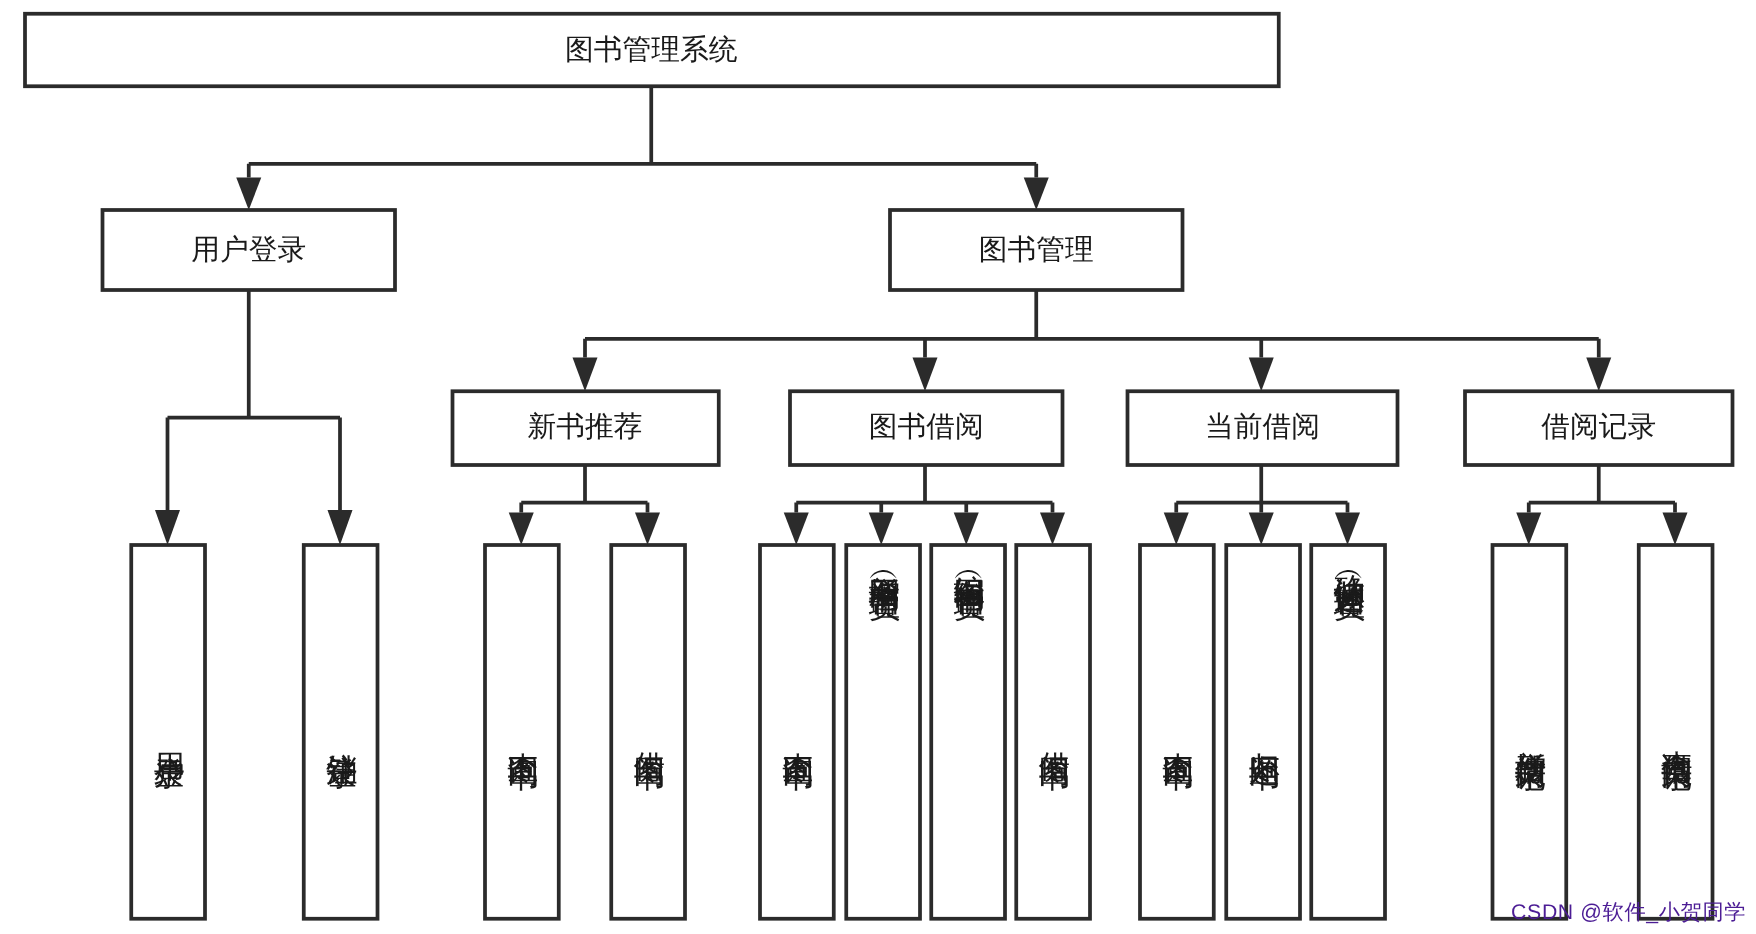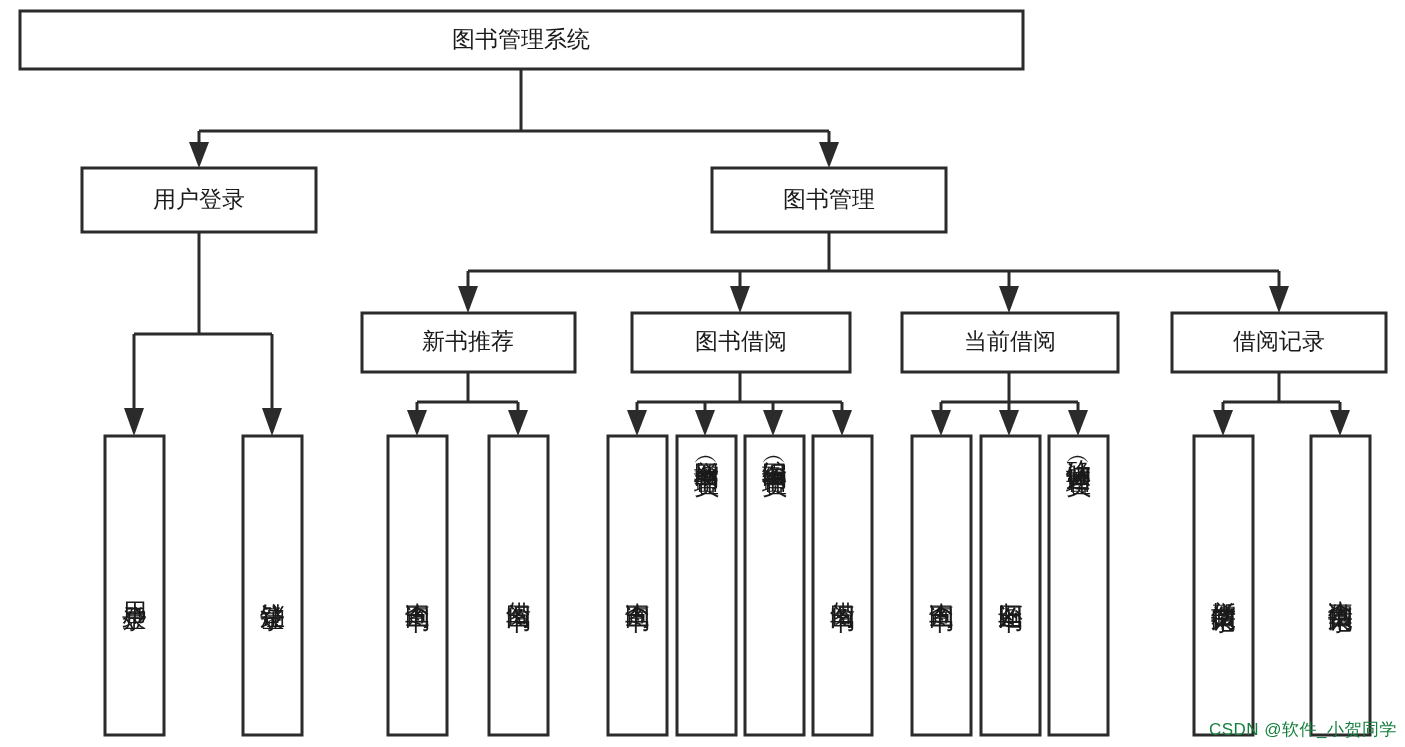--- a/index.html
+++ b/index.html
@@ -65,21 +65,21 @@
     color: #1a1a1a;
     white-space: nowrap;
     text-align: center;
   }
   .watermark {
     position: absolute;
     right: 8px;
     bottom: 6px;
     font-family: "Liberation Sans", "DejaVu Sans", sans-serif;
     font-size: 17px;
-    color: #15803d;
+    color: #4c1d95;
     letter-spacing: 0.5px;
     white-space: nowrap;
   }
 </style>
 </head>
 <body>
 
 <div id="diagram-root">
 
   <svg class="flow" viewBox="0 0 1405 747" xmlns="http://www.w3.org/2000/svg">

